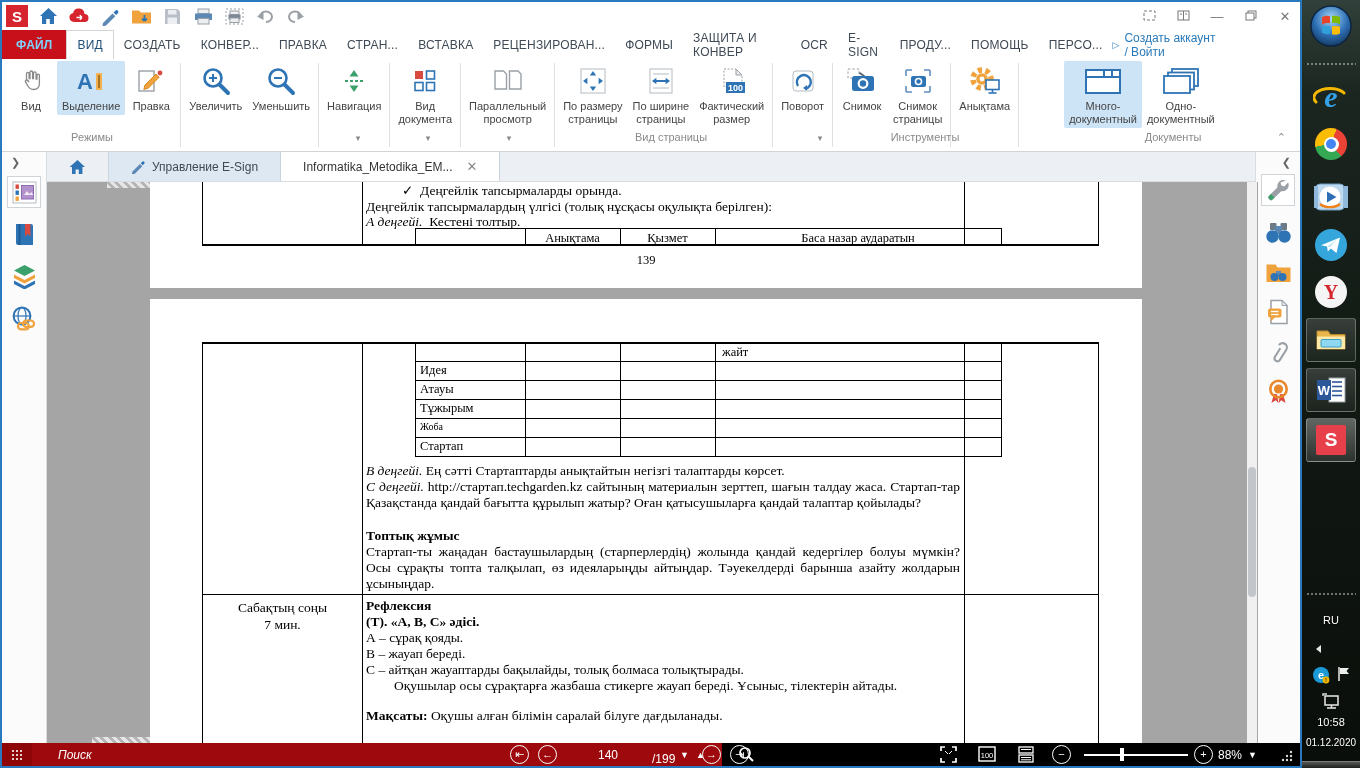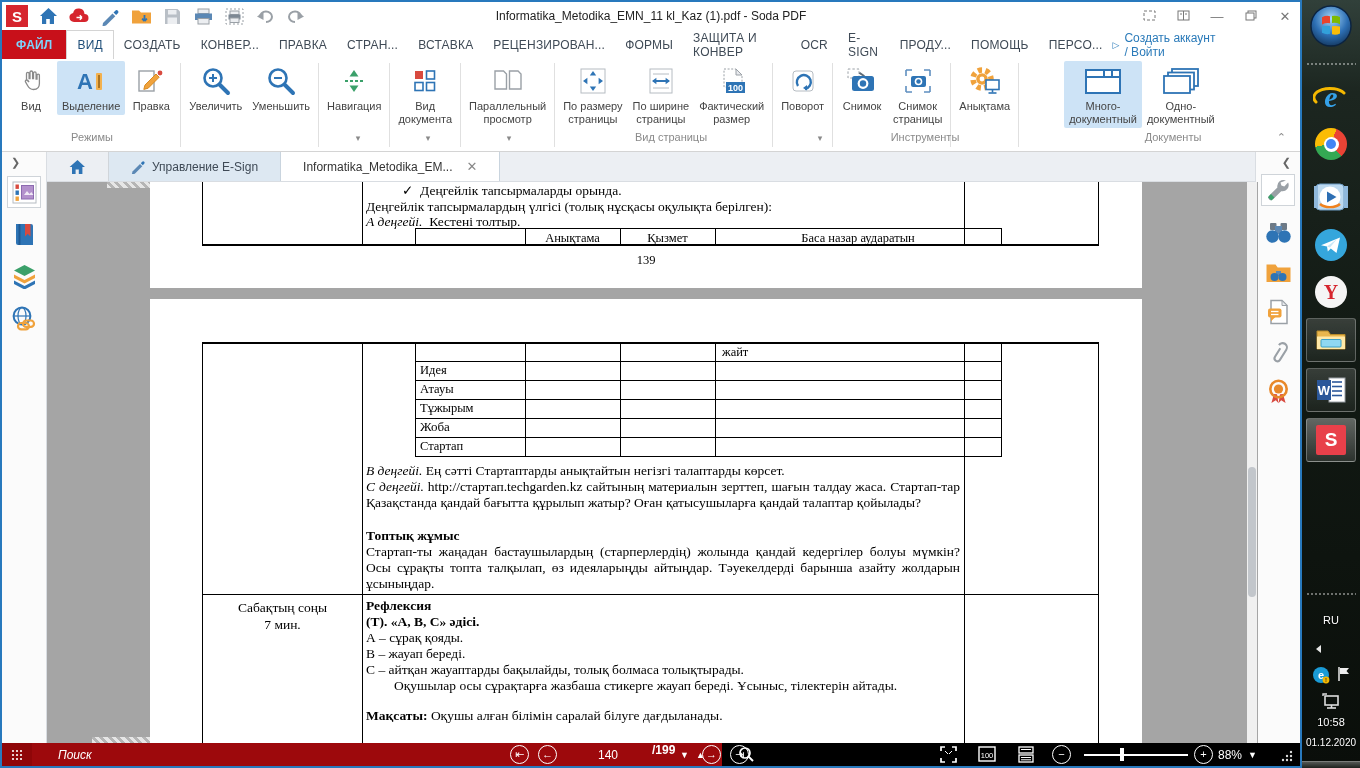--- a/index.html
+++ b/index.html
@@ -85,21 +85,21 @@
   #statusbar { position:absolute; left:0; bottom:0; width:1298px; height:23px; background:#000000; color:#fff; }
   #sb-grid { position:absolute; left:0; top:0; width:30px; height:23px; background:#8f0608;
     display:flex; align-items:center; justify-content:center; }
   #sb-search { position:absolute; left:30px; top:0; width:690px; height:23px; background:#9d090c;
     display:flex; align-items:center; padding-left:26px; font-style:italic; font-size:12px; }
   .sb-chev { position:absolute; top:0; height:23px; display:flex; align-items:center; font-size:9px; color:#fff; }
   .nav-circle { position:absolute; top:2px; width:19px; height:19px; border:1.4px solid #fff; border-radius:50%;
     display:flex; align-items:center; justify-content:center; font-size:11px; line-height:1; }
   #sb-pagebox { position:absolute; left:565px; top:0; width:82px; height:23px; background:#9d090c;
     display:flex; align-items:center; justify-content:center; font-size:12px; }
-  #sb-pagetotal { position:absolute; left:650px; top:0; height:23px; display:flex; align-items:flex-start; font-size:12px;font-weight:bold; }
+  #sb-pagetotal { position:absolute; left:650px; top:0; height:23px; display:flex; align-items:flex-end; font-size:12px; }
   .sb-ic { position:absolute; top:2px; }
   #sb-slider { position:absolute; left:1082px; top:11px; width:104px; height:1.6px; background:#fff; }
   #sb-thumb { position:absolute; left:36px; top:-6px; width:4px; height:13px; background:#fff; }
   #sb-zoom { position:absolute; left:1216px; top:0; height:23px; display:flex; align-items:center; font-size:12px; gap:6px; }
   #sb-grip { position:absolute; right:6px; bottom:3px; width:14px; height:14px; }
 
   
   #taskbar { position:absolute; right:0; top:0; width:58px; height:768px;
     background:linear-gradient(180deg,#31403a 0%,#1c2620 12%,#121a14 45%,#0a0e0a 100%); }
   .tb-item { position:absolute; left:50%; transform:translateX(-50%); display:flex; align-items:center; justify-content:center; }
@@ -180,21 +180,20 @@
               <path d="M1 7.5 l6.5-4.5 v8Z" fill="#9aa0a6"></path>
             </svg>
         </div>
         <div class="qa-icon">
           <svg width="18" height="14">
               <path d="M14 8 a6 5.2 0 10-6 5" fill="none" stroke="#9aa0a6" stroke-width="2"></path>
               <path d="M17 7.5 l-6.5-4.5 v8Z" fill="#9aa0a6"></path>
             </svg>
         </div>
       </div>
-      <div id="window-title">Informatika_Metodika_EMN_11 kl_Kaz (1).pdf - Soda PDF</div>
       <div id="win-controls">
         <div class="win-ctl">
           <svg width="13" height="11">
               <rect x="1" y="1" width="11" height="9" fill="none" stroke="#777" stroke-dasharray="3 2"></rect>
             </svg>
         </div>
         <div class="win-ctl">
           <svg width="13" height="11">
               <rect x="1" y="1" width="11" height="9" fill="none" stroke="#777"></rect>
               <line x1="6.5" y1="1" x2="6.5" y2="10" stroke="#777"></line>
@@ -637,21 +636,21 @@
         <div class="hline" style="left:265px; top:62px; width:587px;"></div>
         <div class="hline" style="left:265px; top:81px; width:587px;"></div>
         <div class="hline" style="left:265px; top:100px; width:587px;"></div>
         <div class="hline" style="left:265px; top:119px; width:587px;"></div>
         <div class="hline" style="left:265px; top:138px; width:587px;"></div>
         <div class="hline" style="left:265px; top:157px; width:587px;"></div>
         <div class="doc-text" style="position:absolute; left:572px; top:45px; font-size:12.5px;">жайт</div>
         <div class="doc-text" style="position:absolute; left:270px; top:63px; font-size:12.5px;">Идея</div>
         <div class="doc-text" style="position:absolute; left:270px; top:82px; font-size:12.5px;">Атауы</div>
         <div class="doc-text" style="position:absolute; left:270px; top:101px; font-size:12.5px;">Тұжырым</div>
-        <div class="doc-text" style="position:absolute; left:270px; top:120px; font-size:13px;">Жоба</div>
+        <div class="doc-text" style="position:absolute; left:270px; top:120px; font-size:10px;">Жоба</div>
         <div class="doc-text" style="position:absolute; left:270px; top:139px; font-size:12.5px;">Стартап</div>
 
         <div class="doc-text" style="position:absolute; left:216px; top:164px; width:594px; text-align:justify; line-height:16.2px;">
           <i>В деңгейі.</i><span> Ең сәтті Стартаптарды анықтайтын негізгі талаптарды көрсет.</span><br>
           <i>С деңгейі.</i><span> http://стартап.techgarden.kz сайтының материалын зерттеп, шағын талдау жаса. Стартап-тар Қазақстанда қандай бағытта құрылып жатыр? Оған қатысушыларға қандай талаптар қойылады?</span>
         </div>
         <div class="doc-text" style="position:absolute; left:216px; top:229px; font-weight:bold;">Топтық жұмыс</div>
         <div class="doc-text" style="position:absolute; left:216px; top:245px; width:594px; text-align:justify; line-height:16.2px;">Стартап-ты жаңадан бастаушылардың (старперлердің) жолында қандай кедергілер болуы мүмкін? Осы сұрақты топта талқылап, өз идеяларыңды айтыңдар. Тәуекелдерді барынша азайту жолдарын ұсыныңдар.</div>
 
         <div class="doc-text" style="position:absolute; left:53px; top:300px; width:159px; text-align:center; line-height:17px;">

